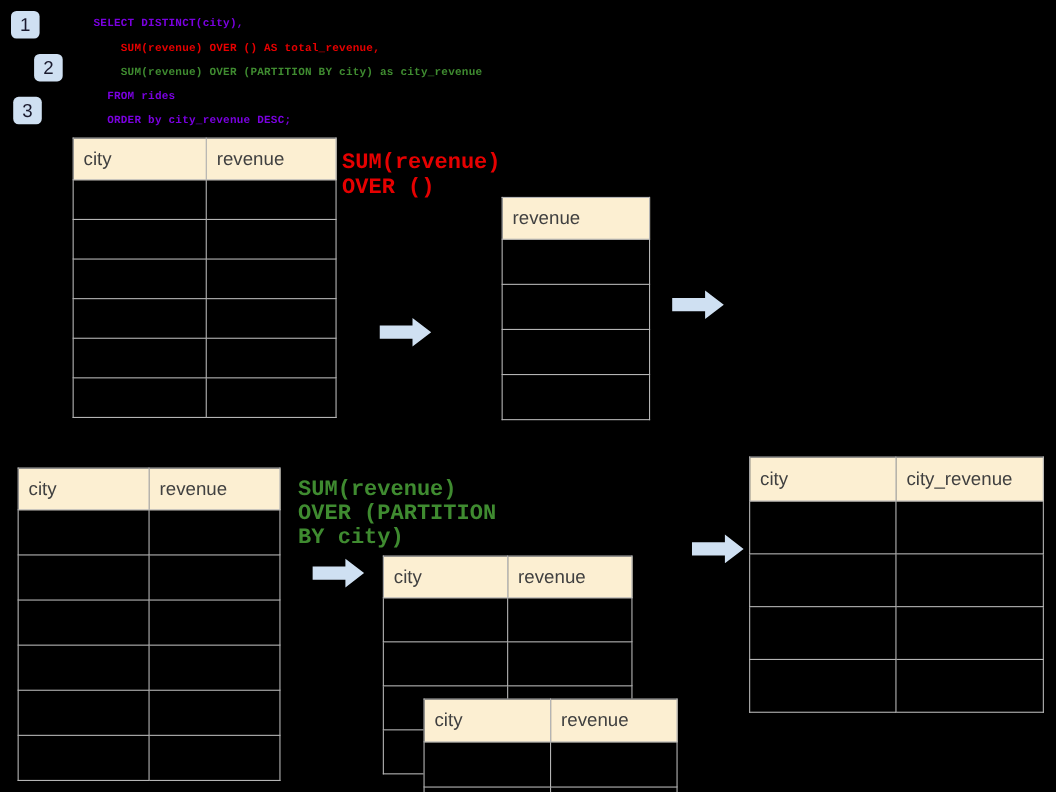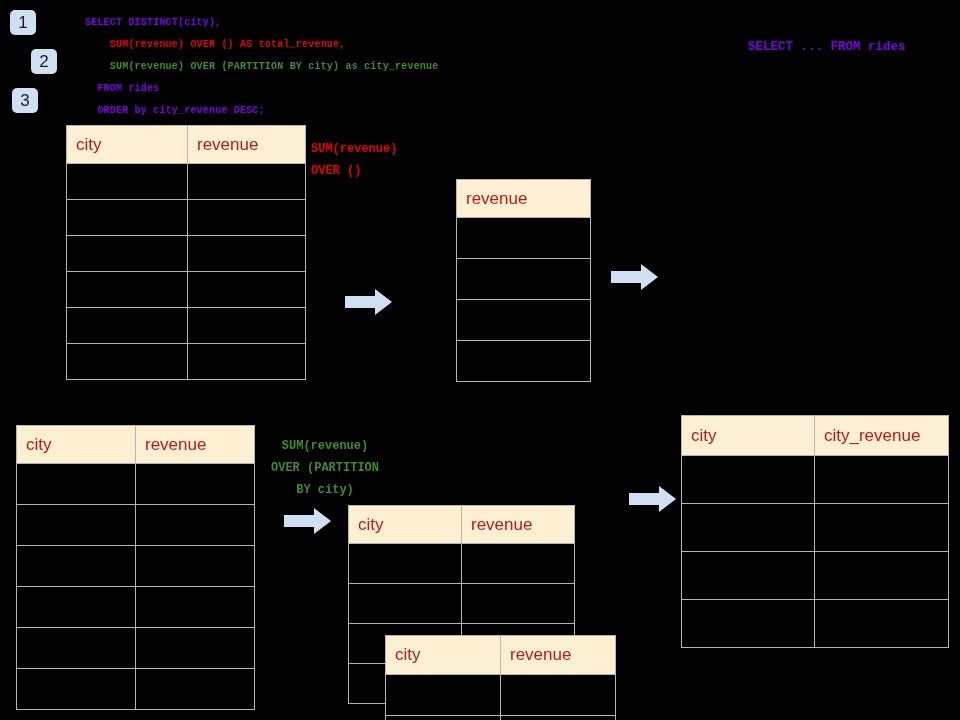--- a/index.html
+++ b/index.html
@@ -39,57 +39,57 @@
     font-size: 10px;
     font-weight: bold;
     line-height: 22px;
     white-space: pre;
     letter-spacing: 0.2px;
   }
   .sql-line { white-space: pre; display: block; }
 
   .c-purple { color: #7a00e0; }
   .c-red    { color: #e60000; }
-  .c-green  { color: #3f8b30; text-align: center; }
+  .c-green  { color: #3f8b30; }
 
   .sideNote {
     position: absolute;
     font-family: "Liberation Mono", "DejaVu Sans Mono", monospace;
     font-size: 12.5px;
     font-weight: bold;
     line-height: 19px;
     white-space: pre-wrap;
     color: #7a00e0;
     width: 160px;
   }
 
   .annot {
     position: absolute;
     font-family: "Liberation Mono", "DejaVu Sans Mono", monospace;
-    font-size: 12px;
+    font-size: 20px;
     font-weight: bold;
     line-height: 22px;
     white-space: pre;
   }
 
   
   .tbl {
     position: absolute;
     border-collapse: collapse;
     background: #000000;
     table-layout: fixed;
   }
   .tbl th, .tbl td {
     border: 1px solid #b4b4b4;
     padding: 0;
     margin: 0;
   }
   .tbl th {
     background: #fcefd2;
-    color: #b91c1c;
+    color: #404040;
     font-family: "Liberation Sans", sans-serif;
     font-weight: normal;
     font-size: 17px;
     text-align: left;
     padding: 0 0 0 9px;
   }
   .tbl td {
     background: #000000;
   }
 
@@ -105,21 +105,20 @@
 <div id="stage">
 
   <div id="badge-layer">
       <div class="badge" style="left: 10px; top: 10px;">1</div>
       <div class="badge" style="left: 31px; top: 49px;">2</div>
       <div class="badge" style="left: 12px; top: 88px;">3</div>
     </div>
 
   <div class="sql" id="sql-block" style="left:85px; top:12px;"><span class="sql-line c-purple">SELECT DISTINCT(city),</span><span class="sql-line c-red">    SUM(revenue) OVER () AS total_revenue,</span><span class="sql-line c-green">    SUM(revenue) OVER (PARTITION BY city) as city_revenue</span><span class="sql-line c-purple">  FROM rides</span><span class="sql-line c-purple">  ORDER by city_revenue DESC;</span></div>
 
-  <div class="sideNote" id="side-note" style="left:748px; top:38px;">SELECT ... FROM rides</div>
 
   <div id="annot-layer">
       <div class="annot c-red" style="left: 311px; top: 138px;">SUM(revenue)
 OVER ()</div>
       <div class="annot c-green" style="left: 271px; top: 435px;">SUM(revenue)
 OVER (PARTITION
 BY city)</div>
     </div>
 
   <div id="table-layer">

